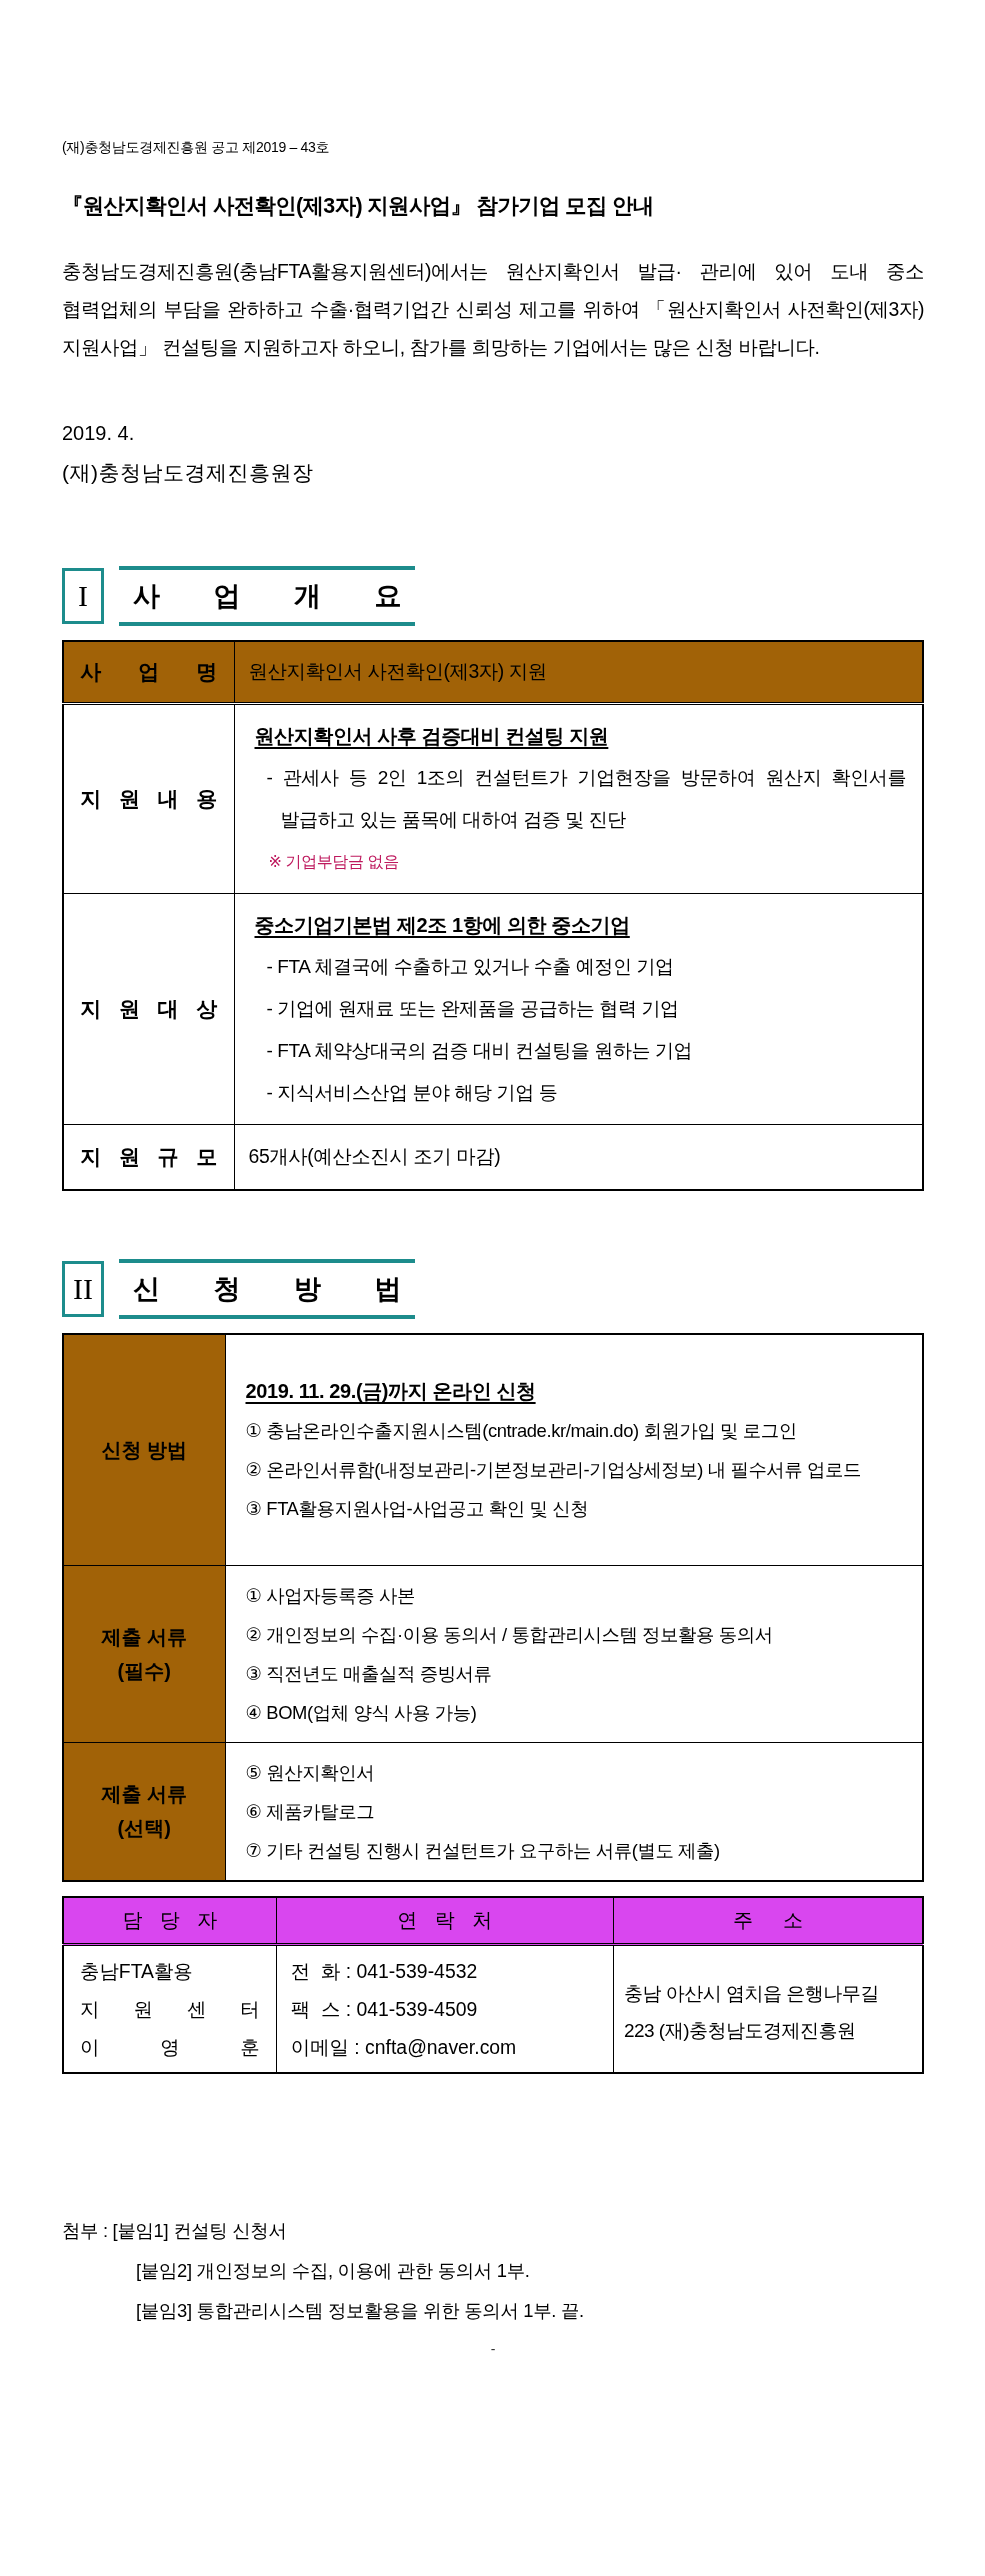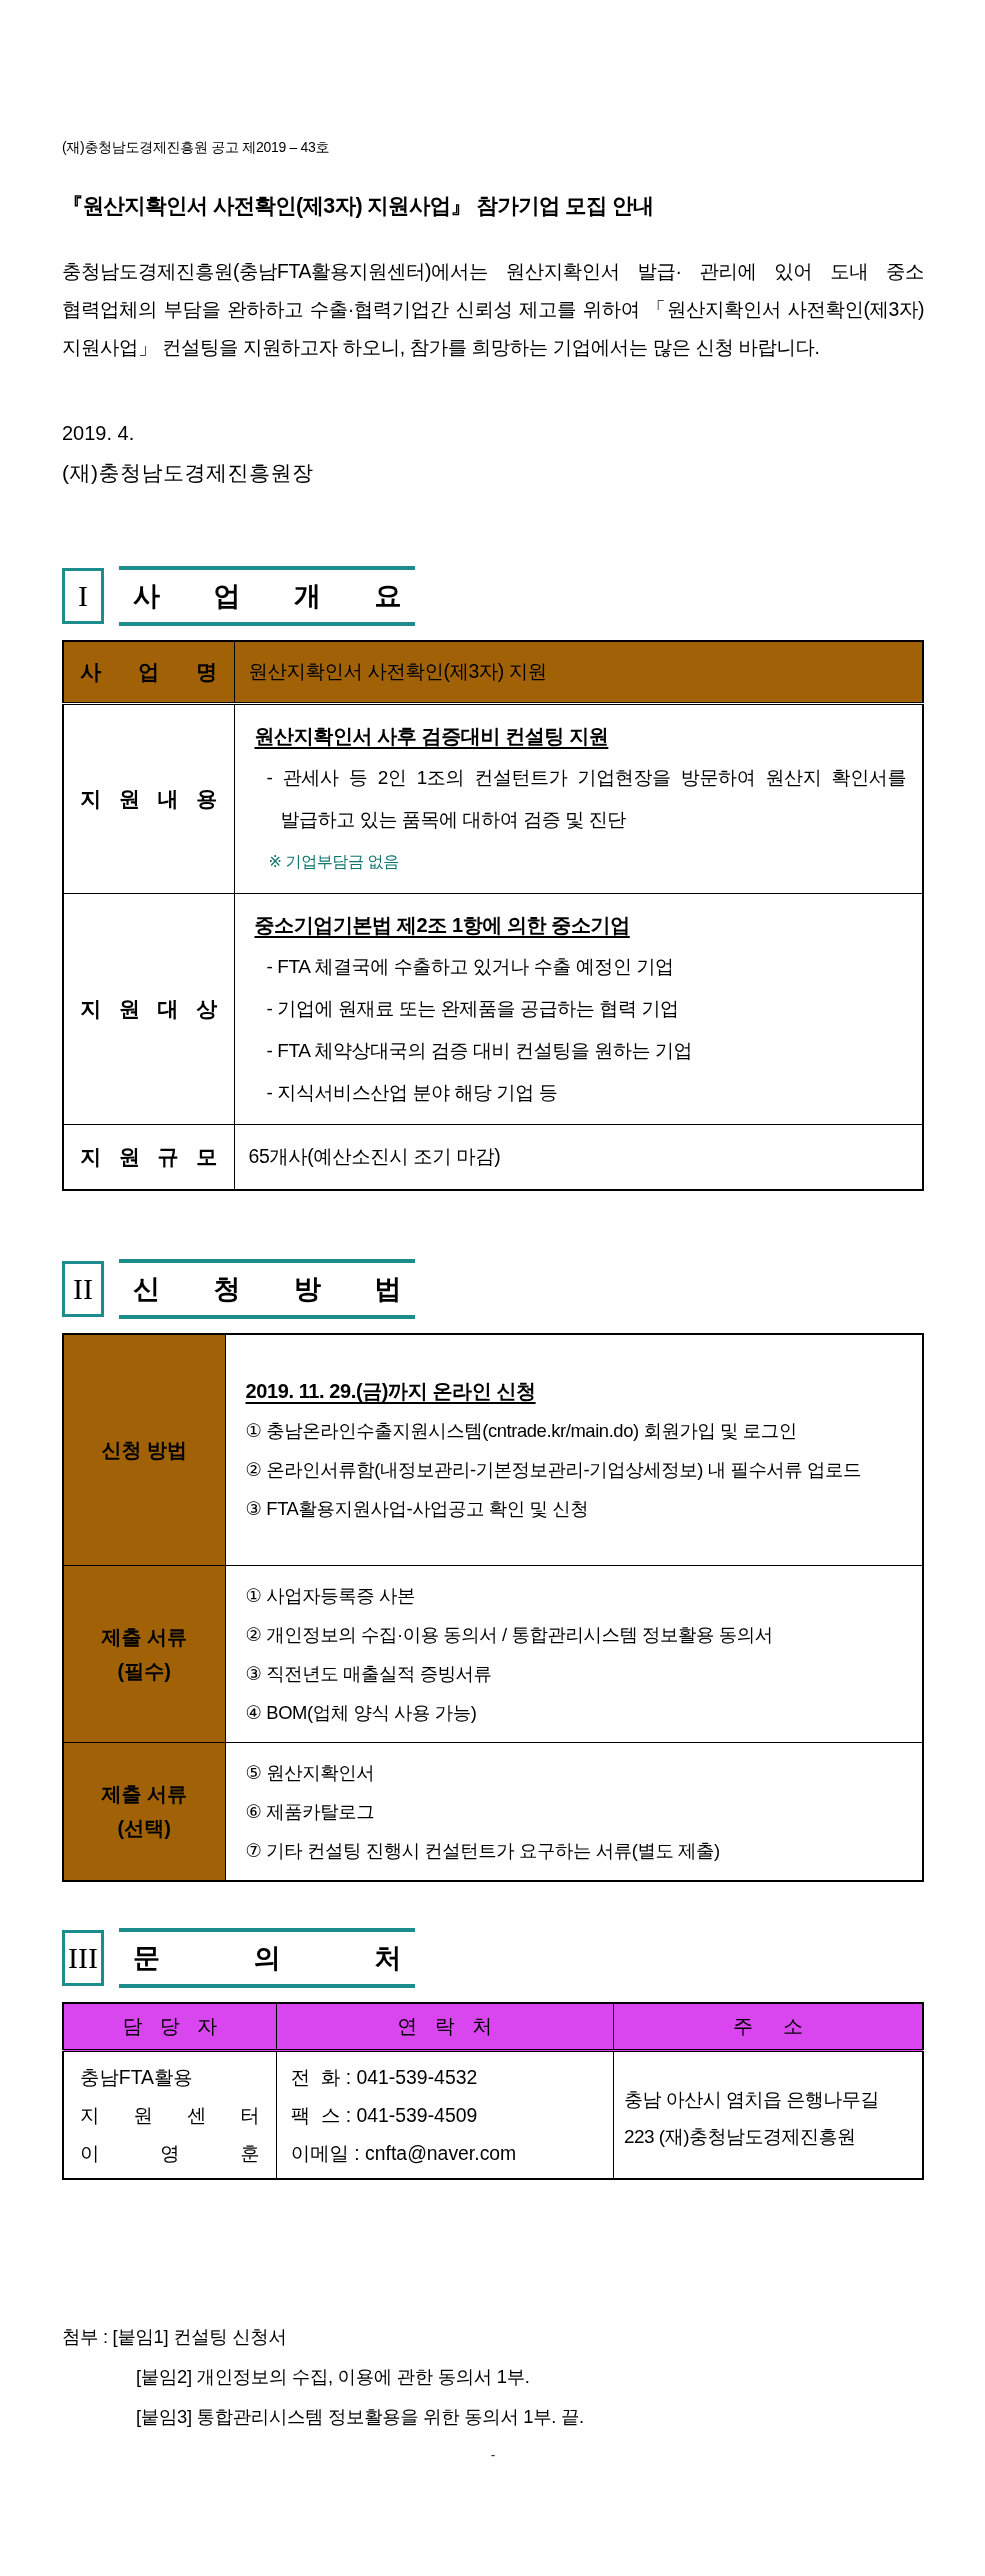--- a/index.html
+++ b/index.html
@@ -76,21 +76,21 @@
 
   .cell-content { padding: 10px 16px 10px 20px; }
   .cell-heading {
     font-size: 20px; font-weight: bold;
     text-decoration: underline; text-underline-offset: 4px;
     letter-spacing: -0.4px;
   }
   .ov-content { line-height: 42px; font-size: 19px; letter-spacing: -0.4px; }
   .dash-item { padding-left: 26px; text-indent: -14px; text-align: justify; word-break: keep-all; }
   .dash-item::before { content: "-  "; }
-  .note { font-size: 16px; color: #0f766e; padding-left: 14px; }
+  .note { font-size: 16px; color: #be185d; padding-left: 14px; }
   .plain-value { font-size: 19.4px; padding: 8px 14px; letter-spacing: -0.4px; }
 
   .ap-label {
     width: 162px; text-align: center;
     font-size: 20px; font-weight: bold; line-height: 34px;
   }
   .ap-content { line-height: 39px; font-size: 18.4px; letter-spacing: -0.4px; }
   .num-item { padding-left: 32px; text-indent: -32px; text-align: justify; word-break: keep-all; }
 
   
@@ -232,24 +232,20 @@
         <div class="cell-content ap-content">
           <div class="num-item">⑤ 원산지확인서</div>
           <div class="num-item">⑥ 제품카탈로그</div>
           <div class="num-item">⑦ 기타 컨설팅 진행시 컨설턴트가 요구하는 서류(별도 제출)</div>
         </div>
       </td>
     </tr>
   </tbody>
     </table>
 
-  <div class="section-heading sec3">
-    <div class="sec-num">III</div>
-    <div class="sec-title">문 의 처</div>
-  </div>
 
   <table class="tbl">
     <tbody>
         <tr class="ct-header">
       <td class="w1">
         <div class="ct-h-inner" style="width:95px;">담 당 자</div>
       </td>
       <td class="w2">
         <div class="ct-h-inner" style="width:95px;">연 락 처</div>
       </td>

